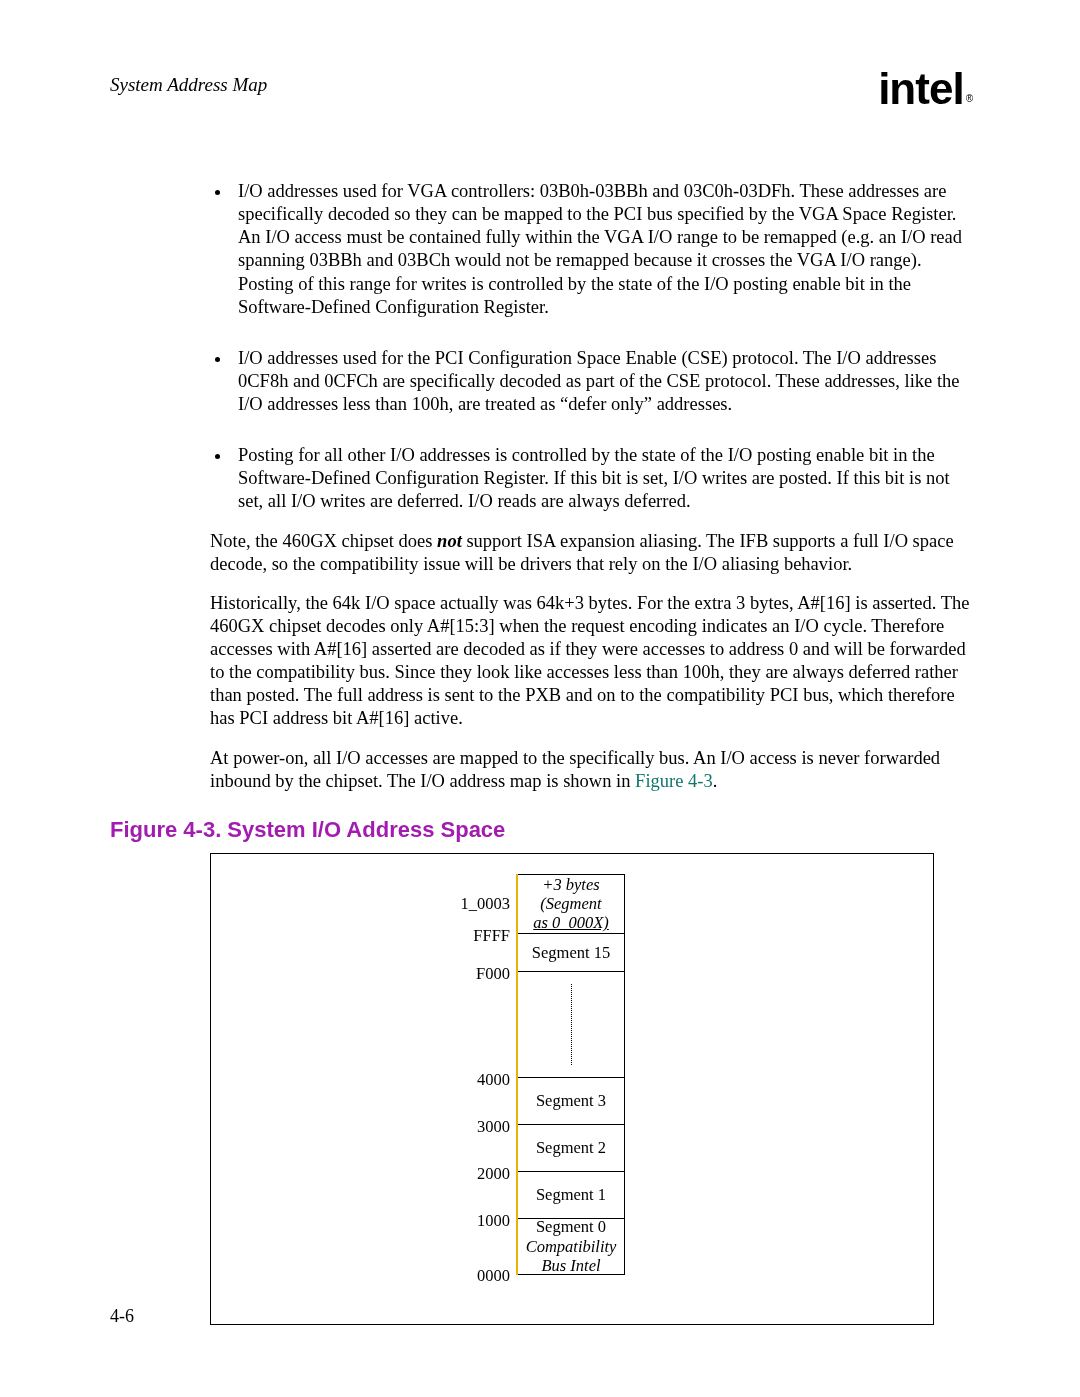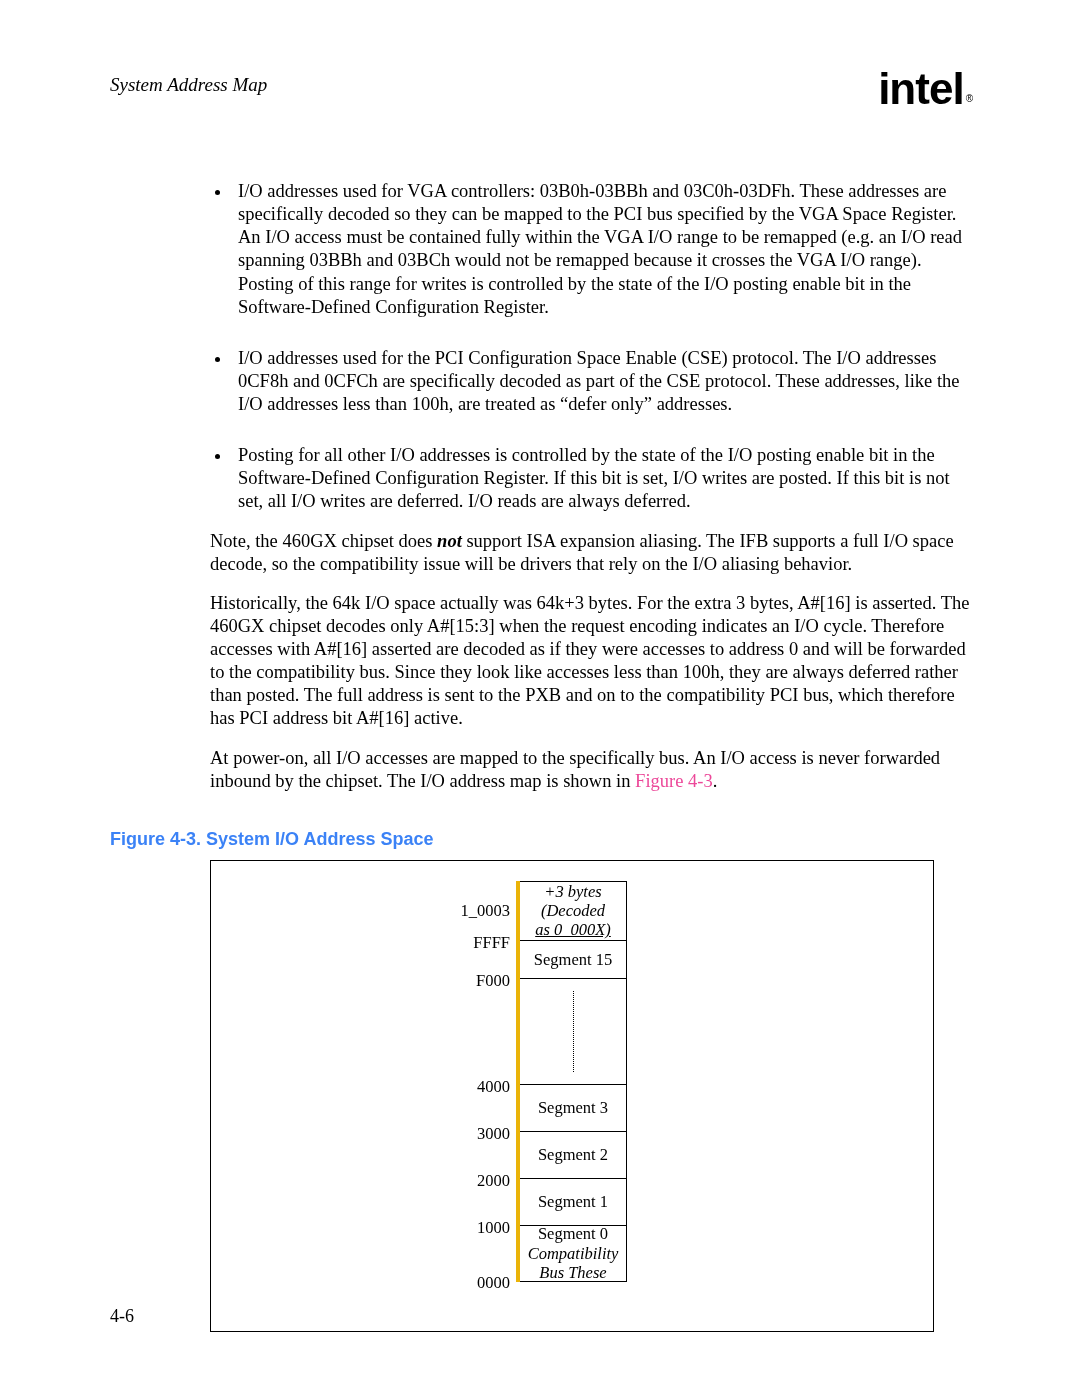--- a/index.html
+++ b/index.html
@@ -57,28 +57,28 @@
   .bullets li {
     margin-bottom: 14px;
     padding-left: 6px;
     margin-top: 28px;
   }
   .para {
     margin-top: 16px;
     margin-bottom: 0;
   }
   .fig-link {
-    color: #ec4899;
+    color: #0f766e;
   }
   .figure-caption {
-    color: #3b82f6;
+    color: #a21caf;
     font-family: Arial, Helvetica, sans-serif;
     font-weight: bold;
-    font-size: 18px;
-    margin-top: 36px;
+    font-size: 22px;
+    margin-top: 24px;
     margin-left: 0;
   }
   
   .figure-frame {
     border: 1px solid #000;
     margin-top: 10px;
     margin-left: 100px;
     width: 722px;
     height: 470px;
     position: relative;
@@ -88,21 +88,21 @@
     top: 20px;
     left: 235px;
     width: 280px;
     height: 430px;
   }
   .col-stack {
     position: absolute;
     left: 70px;
     top: 0;
     width: 106px;
-    border-left: 4px solid #eab308;
+    border-left: 2px solid #eab308;
     border-right: 1px solid #000;
   }
   .cell {
     border-bottom: 1px solid #000;
     font-size: 16.5px;
     text-align: center;
     box-sizing: border-box;
     display: flex;
     flex-direction: column;
     align-items: center;
@@ -173,32 +173,32 @@
   </div>
 
   <div class="figure-caption">Figure 4-3. System I/O Address Space</div>
 
   <div class="figure-frame">
     <div class="diagram">
 
       <div class="col-stack">
         <div class="cell top">
           <span>+3 bytes</span>
-          <span>(Decoded</span>
+          <span>(Segment</span>
           <span class="u">as 0_000X)</span>
         </div>
         <div class="cell seg15">Segment 15</div>
         <div class="cell dots"></div>
         <div class="cell seg">Segment 3</div>
         <div class="cell seg">Segment 2</div>
         <div class="cell seg">Segment 1</div>
         <div class="cell seg0">
           <span>Segment 0</span>
           <span class="ital">Compatibility</span>
-          <span class="ital">Bus These</span>
+          <span class="ital">Bus Intel</span>
         </div>
       </div>
 
       <div class="addr-label" style="top:-6px;margin-top:26px;">1_0003</div>
       <div class="addr-label" style="top:52px;">FFFF</div>
       <div class="addr-label" style="top:90px;">F000</div>
       <div class="addr-label" style="top:196px;">4000</div>
       <div class="addr-label" style="top:243px;">3000</div>
       <div class="addr-label" style="top:290px;">2000</div>
       <div class="addr-label" style="top:337px;">1000</div>

